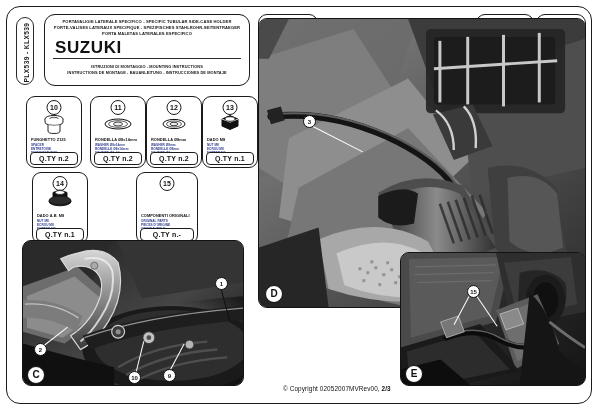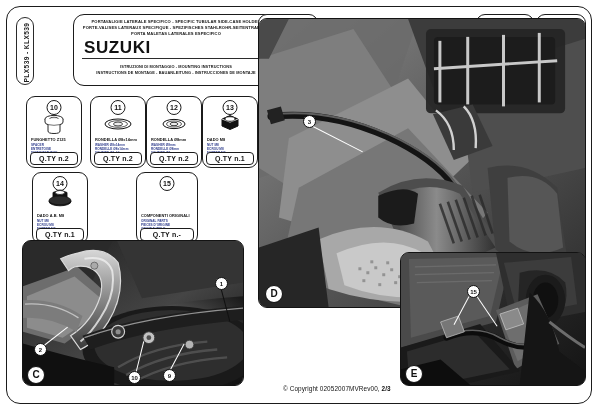--- a/index.html
+++ b/index.html
@@ -22,21 +22,20 @@
     display:block;transform:rotate(-90deg);transform-origin:center center;
     white-space:nowrap;font-size:6.6px;font-weight:bold;letter-spacing:.4px;
     color:#1d1d1d;width:68px;position:absolute;left:-25px;top:31px;text-align:center;
   }
 
   
   .title-block{
     position:absolute;left:44px;top:14px;width:206px;height:72px;
     border:1.4px solid #1b1b1b;border-radius:11px;box-sizing:border-box;background:#fff;
     padding:4px 6px 3px 6px;
-    margin-left:29px;
   }
   .title-top{font-size:4.1px;font-weight:bold;line-height:1.42;text-align:center;color:#141414;letter-spacing:.12px;}
   .brand{
     font-size:17px;font-weight:bold;color:#111;letter-spacing:.6px;
     margin:3px 0 2px 4px;line-height:1;
   }
   .rule{height:1px;background:#2b2b2b;margin:2px 2px 0 2px;}
   .title-bot{font-size:3.9px;font-weight:bold;line-height:1.45;text-align:center;color:#141414;margin-top:5px;letter-spacing:.1px;}
 
   

